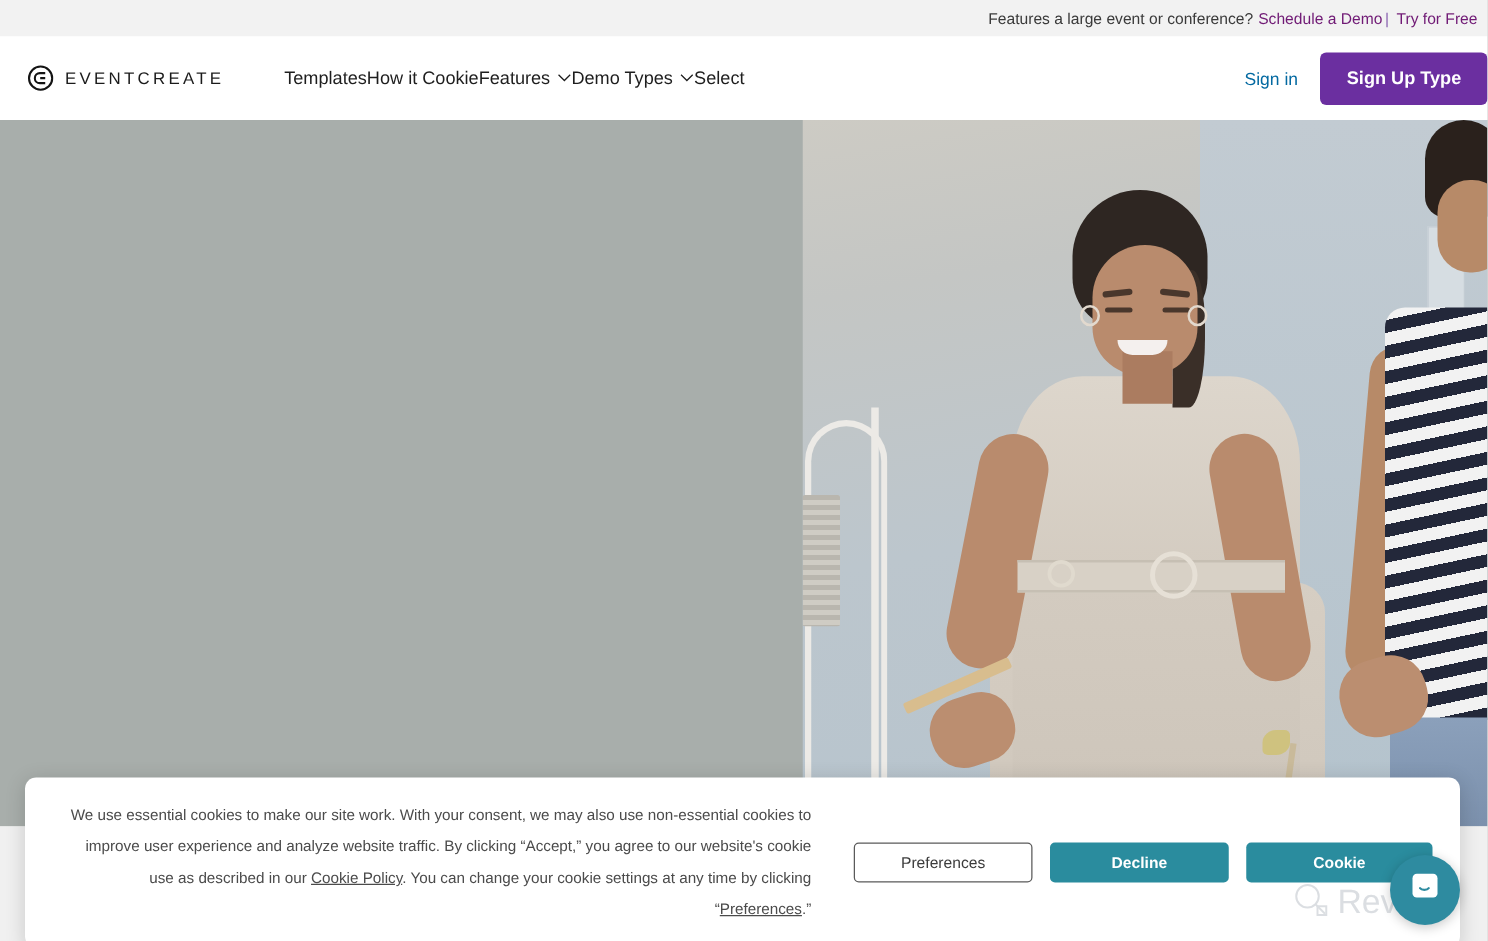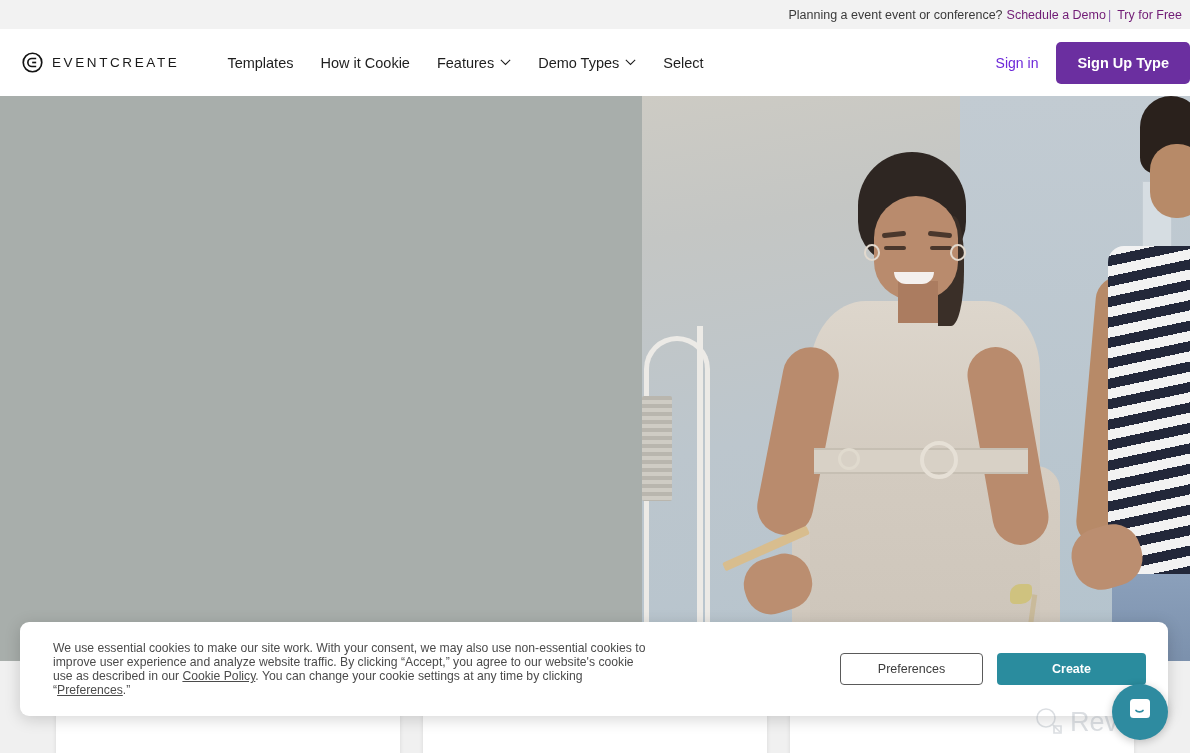--- a/index.html
+++ b/index.html
@@ -43,21 +43,20 @@
   .brand-mark { width: 21px; height: 21px; display: block; }
   .brand-name {
     font-size: 13.5px;
     font-weight: normal;
     letter-spacing: 2.6px;
     color: #1a1a1a;
   }
   .nav-links {
     display: flex;
     align-items: center;
-    gap: 27px;
     margin-left: 48px;
   }
   .nav-link {
     font-size: 14.5px;
     color: #1e1e1e;
     cursor: pointer;
     display: flex;
     align-items: center;
     gap: 6px;
     white-space: nowrap;
@@ -65,21 +64,21 @@
   .chev { width: 11px; height: 7px; display: block; }
   .nav-right {
     margin-left: auto;
     display: flex;
     align-items: center;
     gap: 18px;
     padding-right: 0;
   }
   .signin {
     font-size: 14px;
-    color: #6d28d9;
+    color: #0369a1;
     cursor: pointer;
   }
   .signup-btn {
     background: #6b2fa0;
     color: #fff;
     font-size: 14.5px;
     font-weight: bold;
     border: none;
     border-radius: 5px;
     padding: 13px 21px;
@@ -414,24 +413,25 @@
     background: #fff;
     border-radius: 9px;
     box-shadow: 0 3px 16px rgba(0,0,0,.17);
     display: flex;
     align-items: center;
     padding: 18px 22px 18px 33px;
     z-index: 30;
   }
   .cookie-text {
     font-size: 12.2px;
-    line-height: 14px;
+    line-height: 25px;
     color: #4b4b4b;
     max-width: 596px;
     flex: 0 0 auto;
+    text-align: right;
   }
   .cookie-text a {
     color: #4b4b4b;
     text-decoration: underline;
   }
   .cookie-actions {
     margin-left: auto;
     display: flex;
     align-items: center;
     gap: 14px;
@@ -486,21 +486,21 @@
   .wm-text {
     font-size: 27px;
     color: #9aa3ad;
     font-family: "Liberation Sans", sans-serif;
   }
 </style>
 </head>
 <body>
 
 <div class="announce-bar">
-  <span>Planning a event event or conference?</span>
+  <span>Features a large event or conference?</span>
   <a class="announce-link" href="#">Schedule a Demo</a>
   <span class="announce-sep">|</span>
   <a class="announce-link" href="#">Try for Free</a>
 </div>
 
 <div class="navbar">
 
   <div class="brand">
     <span>
       <svg class="brand-mark" viewBox="0 0 24 24" fill="none">
@@ -638,21 +638,22 @@
   </span>
   <span class="wm-text">Revain</span>
 </div>
 
 <div class="cookie-banner">
   <div class="cookie-text">
     <span>We use essential cookies to make our site work. With your consent, we may also use non-essential cookies to improve user experience and analyze website traffic. By clicking “Accept,” you agree to our website's cookie use as described in our </span><a href="#">Cookie Policy</a><span>. You can change your cookie settings at any time by clicking “</span><a href="#">Preferences</a><span>.”</span>
   </div>
   <div class="cookie-actions">
     <button class="ck-btn ck-pref">Preferences</button>
-    <button class="ck-btn ck-accept">Create</button>
+    <button class="ck-btn ck-decline">Decline</button>
+    <button class="ck-btn ck-accept">Cookie</button>
   </div>
 </div>
 
 <div class="chat-fab">
   <span>
     <svg width="30" height="30" viewBox="0 0 30 30" fill="none">
       <rect x="5" y="4" width="20" height="19" rx="3.5" fill="#ffffff"></rect>
       <path d="M11 15.5c1.2 1.8 5.8 1.8 7 0" stroke="#2e8ba0" stroke-width="1.7" fill="none" stroke-linecap="round"></path>
     </svg>
   </span>

